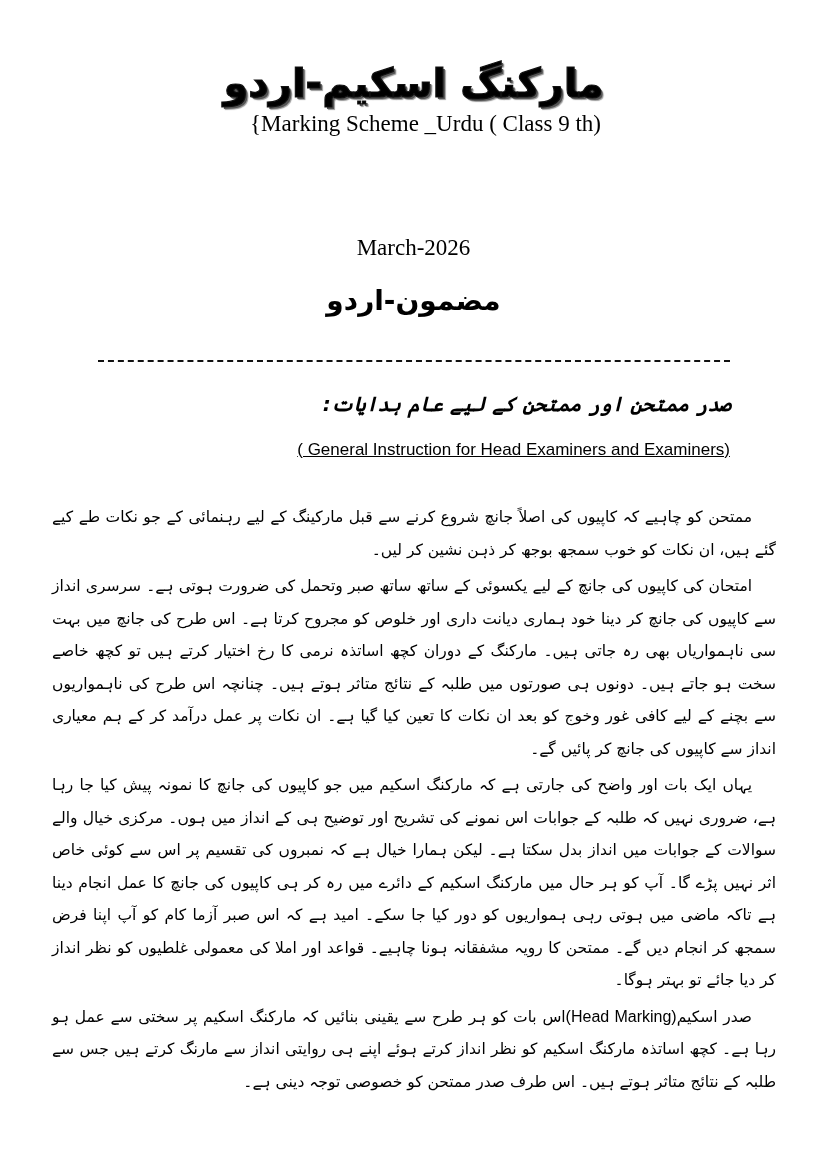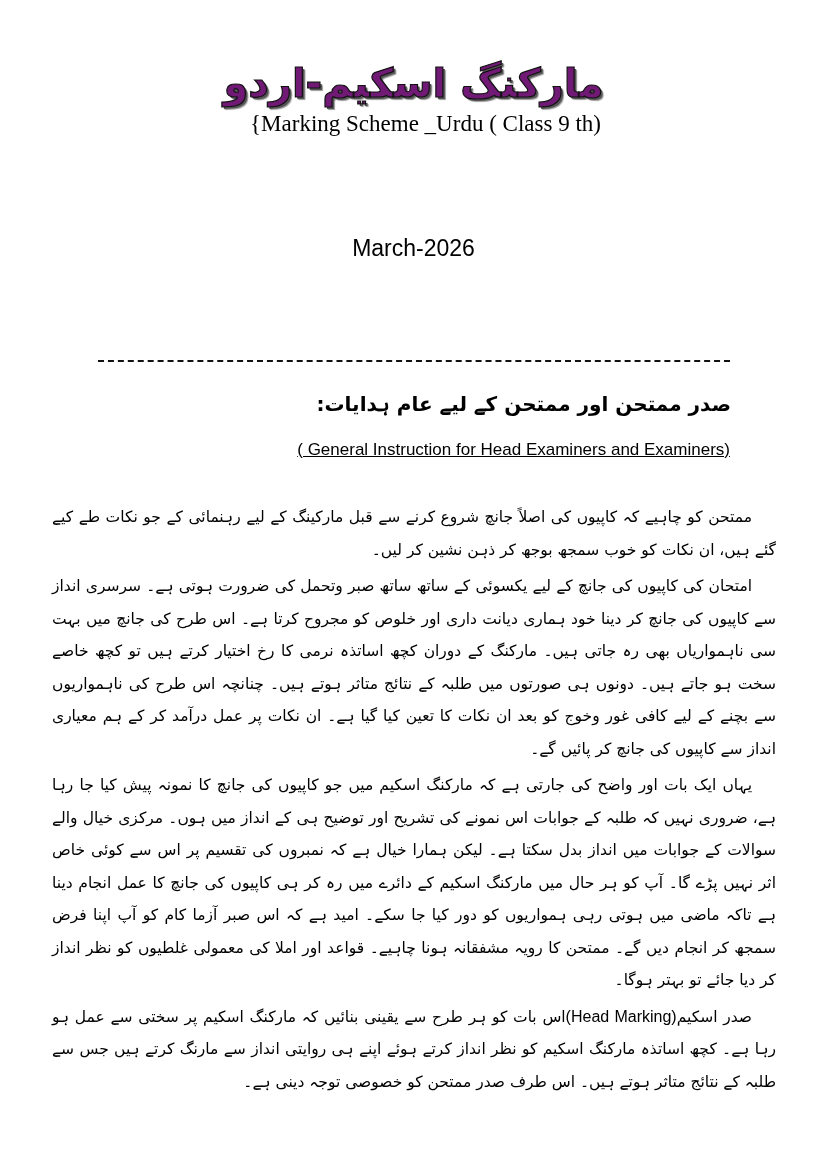--- a/index.html
+++ b/index.html
@@ -26,40 +26,40 @@
       width: 827px;
       text-align: center;
       white-space: nowrap;
     }
     .urdu-title {
       top: 60px;
       font-family: "DejaVu Sans", sans-serif;
       font-size: 40px;
       font-weight: bold;
       direction: rtl;
-      color: #701a75;
+      color: #000000;
       -webkit-text-stroke: 1.2px #111;
       text-shadow: 2px 2px 0 #555, 3px 3px 1px #999;
       letter-spacing: 1px;
     }
     .en-title {
       top: 111px;
       font-family: Liberation Serif, serif;
       font-size: 23px;
       padding-left: 12px;
     }
     .annual {
       top: 181px;
       font-family: "Liberation Serif", serif;
       font-size: 23px;
       letter-spacing: 0.5px;
     }
     .march {
       top: 235px;
-      font-family: Liberation Sans, sans-serif;
+      font-family: Liberation Serif, serif;
       font-size: 23px;
     }
     .subject {
       top: 284px;
       font-family: "DejaVu Sans", sans-serif;
       font-size: 28px;
       font-weight: bold;
       direction: rtl;
     }
     .divider {
@@ -70,20 +70,21 @@
       height: 0;
       border-top: 2px dashed #111;
     }
     .section-heading {
       position: absolute;
       right: 96px;
       top: 392px;
       font-family: "DejaVu Sans", sans-serif;
       font-size: 20px;
       font-weight: bold;
+      font-style: italic;
       direction: rtl;
       white-space: nowrap;
     }
     .section-heading-en {
       position: absolute;
       right: 97px;
       top: 440px;
       font-family: "Liberation Sans", sans-serif;
       font-size: 17px;
       text-decoration: underline;
@@ -120,20 +121,21 @@
 
 <div class="page">
 
   <div class="center urdu-title">مارکنگ اسکیم-اردو</div>
 
   <div class="center en-title">{Marking Scheme _Urdu ( Class 9 th)</div>
 
 
   <div class="center march">March-2026</div>
 
+  <div class="center subject">مضمون-اردو</div>
 
   <div class="divider"></div>
 
   <div class="section-heading">صدر ممتحن اور ممتحن کے لیے عام ہدایات:</div>
 
   <div class="section-heading-en">( General Instruction for Head Examiners and Examiners)</div>
 
   <div class="body-text">
     <p class="para">ممتحن کو چاہیے کہ کاپیوں کی اصلاً جانچ شروع کرنے سے قبل مارکینگ کے لیے رہنمائی کے جو نکات طے کیے گئے ہیں، ان نکات کو خوب سمجھ بوجھ کر ذہن نشین کر لیں۔</p>
     <p class="para">امتحان کی کاپیوں کی جانچ کے لیے یکسوئی کے ساتھ ساتھ صبر وتحمل کی ضرورت ہوتی ہے۔ سرسری انداز سے کاپیوں کی جانچ کر دینا خود ہماری دیانت داری اور خلوص کو مجروح کرتا ہے۔ اس طرح کی جانچ میں بہت سی ناہمواریاں بھی رہ جاتی ہیں۔ مارکنگ کے دوران کچھ اساتذہ نرمی کا رخ اختیار کرتے ہیں تو کچھ خاصے سخت ہو جاتے ہیں۔ دونوں ہی صورتوں میں طلبہ کے نتائج متاثر ہوتے ہیں۔ چنانچہ اس طرح کی ناہمواریوں سے بچنے کے لیے کافی غور وخوج کو بعد ان نکات کا تعین کیا گیا ہے۔ ان نکات پر عمل درآمد کر کے ہم معیاری انداز سے کاپیوں کی جانچ کر پائیں گے۔</p>

